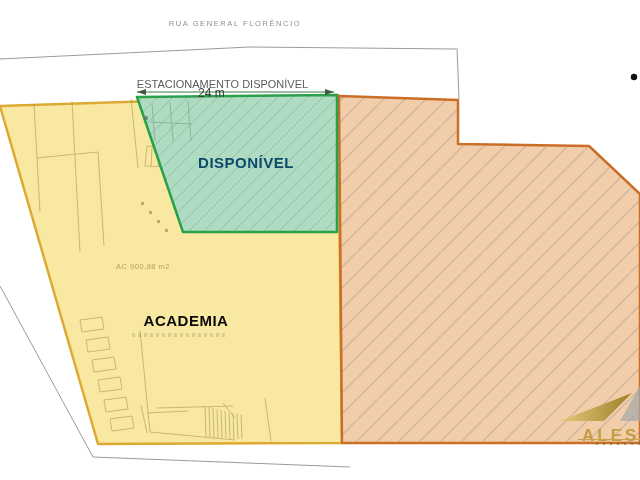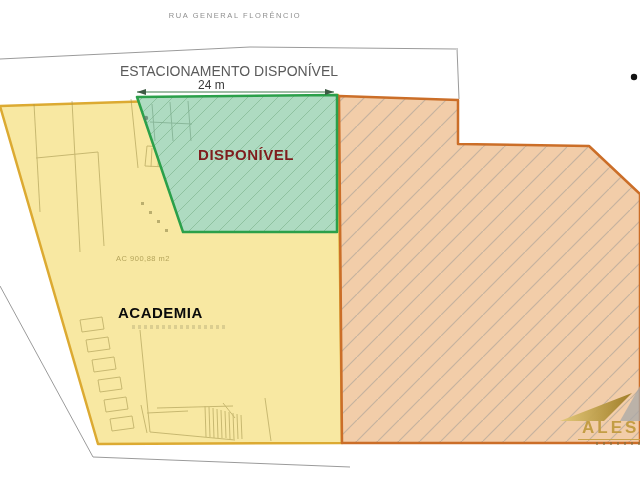--- a/index.html
+++ b/index.html
@@ -1,32 +1,32 @@
 <!DOCTYPE html>
 <html><head>
 <meta charset="utf-8">
 <style>
   html,body{margin:0;padding:0;background:#fff;}
   #stage{
     position:relative;width:640px;height:480px;background:#ffffff;
     overflow:hidden;font-family:"Liberation Sans", sans-serif;
   }
   #plan-svg{position:absolute;left:0;top:0;}
-  .lbl{position:absolute;white-space:nowrap;}
+  .lbl{position:absolute;white-space:nowrap;margin-top:8px;}
   .street-lbl{left:140px;top:11px;width:190px;text-align:center;
     font-size:7.5px;letter-spacing:1.6px;color:#8f8f8f;}
-  .parking-lbl{left:120px;top:63px;width:205px;
-    font-size:14px;color:#5b5b5b;}
+  .parking-lbl{left:120px;top:70px;width:205px;text-align:center;
+    font-size:11px;color:#5b5b5b;}
   .dim-lbl{left:198px;top:78px;width:78px;text-align:left;
     font-size:12px;color:#3a3a3a;}
   .avail-title{left:175px;top:146px;width:142px;text-align:center;
-    font-size:15px;font-weight:bold;color:#7f1d1d;letter-spacing:.5px;}
+    font-size:15px;font-weight:bold;color:#0c4a6e;letter-spacing:.5px;}
   .avail-area{left:168px;top:165px;width:156px;text-align:center;
     font-size:13px;font-weight:bold;color:#101010;}
-  .academia-lbl{left:118px;top:304px;width:136px;
+  .academia-lbl{left:118px;top:304px;width:136px;text-align:center;
     font-size:15px;font-weight:bold;color:#0a0a0a;letter-spacing:.5px;}
   .academia-smudge{left:132px;top:325px;width:96px;height:4px;
     background:repeating-linear-gradient(90deg,rgba(60,60,40,.28) 0 3px,transparent 3px 6px);
     opacity:.55;}
   .ac-note{left:70px;top:254px;width:100px;text-align:right;
     font-size:7.5px;color:#b5a55c;letter-spacing:.5px;}
   .wm-text{left:582px;top:418px;font-size:17px;font-weight:bold;
     color:#c19b3f;letter-spacing:3px;opacity:.95;}
   .wm-underline{position:absolute;left:578px;top:439px;width:62px;height:1px;
     background:#c9a24a;}

